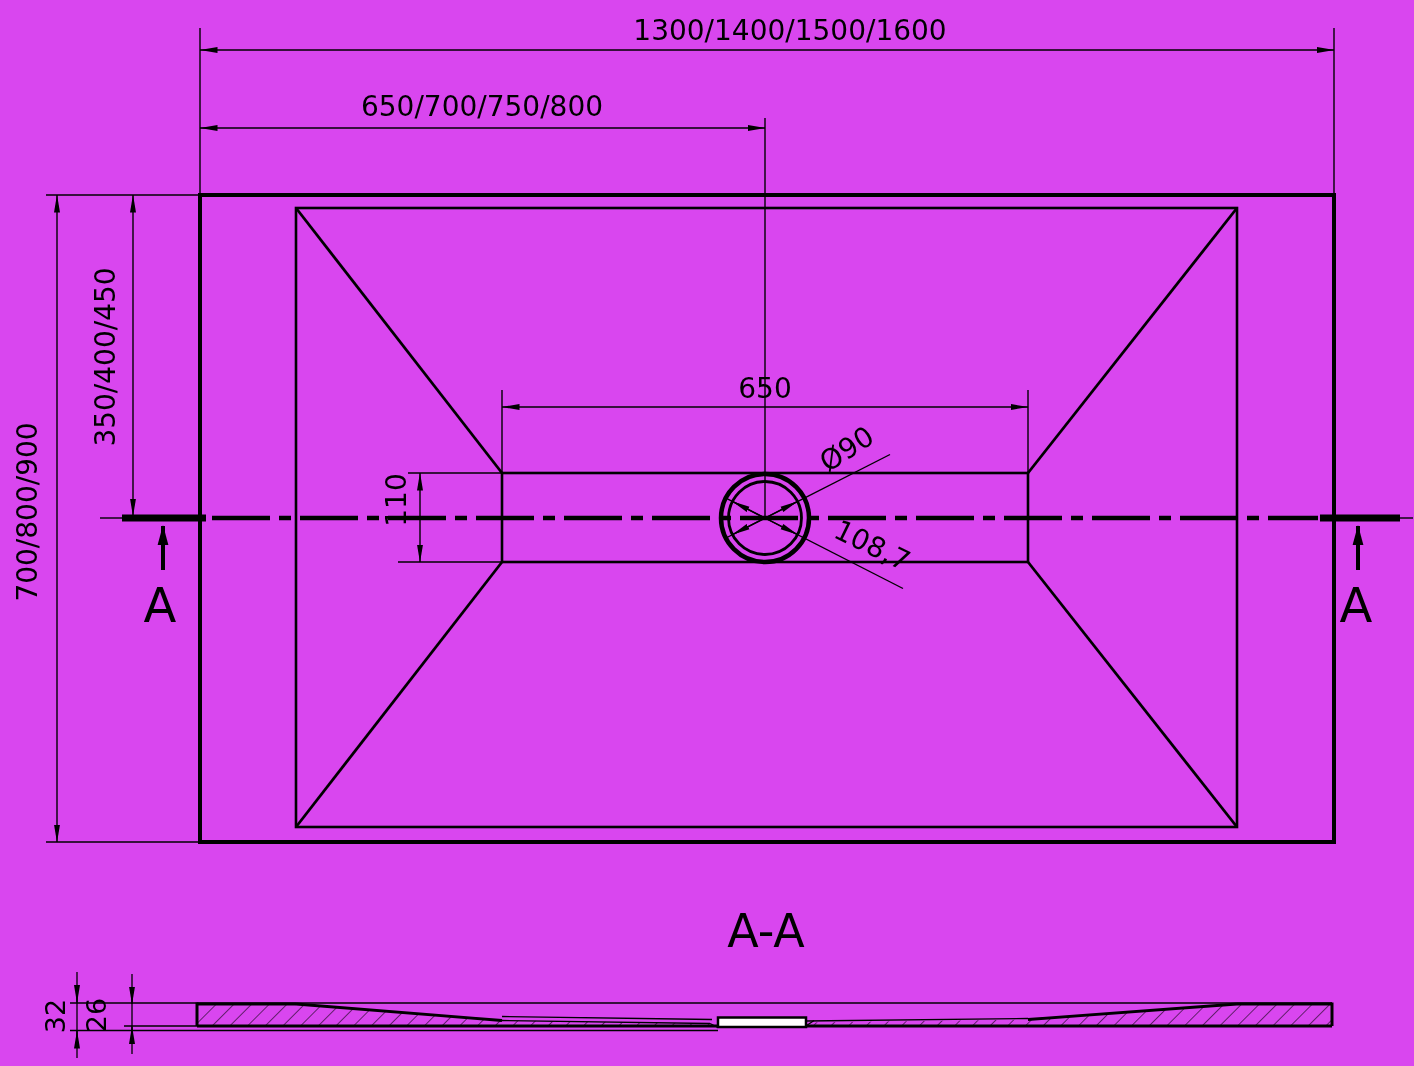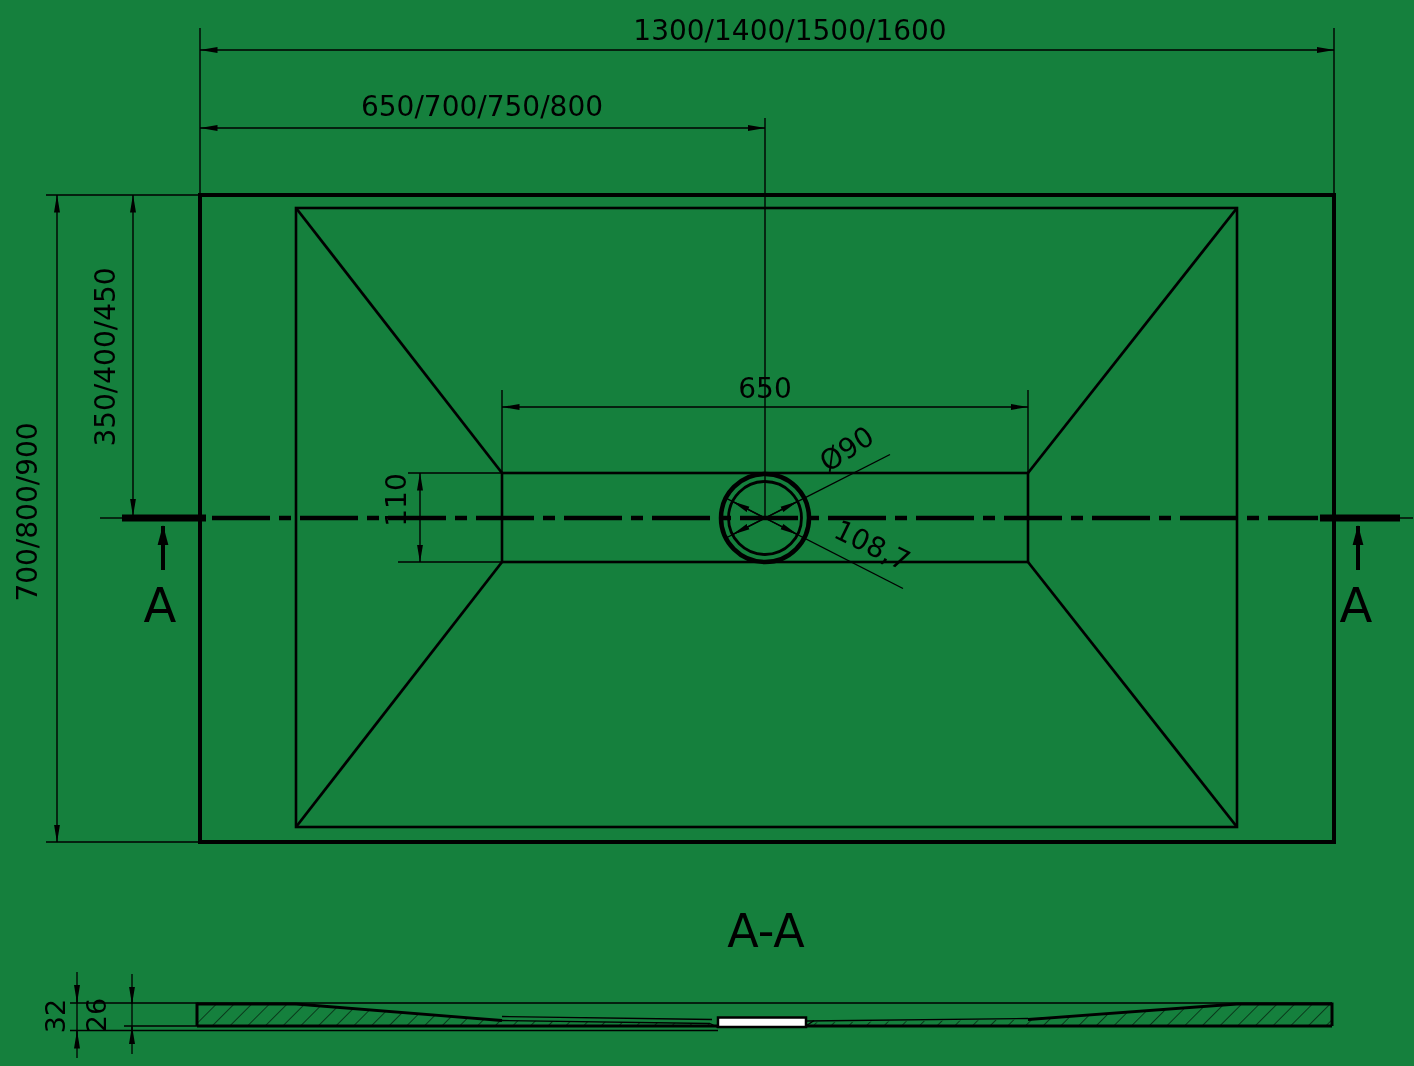--- a/index.html
+++ b/index.html
@@ -1,20 +1,20 @@
 <!DOCTYPE html>
 <html><head>
 <meta charset="utf-8">
 <style>
   html, body { margin: 0; padding: 0; background: #ffffff; }
   .sheet {
     position: relative;
     width: 1414px;
     height: 1066px;
-    background: #15803d;
+    background: #d946ef;
     font-family: "DejaVu Sans", sans-serif;
   }
   svg text {
     fill: #000000;
     font-family: "DejaVu Sans", sans-serif;
   }
   .dim-text  { font-size: 28px; }
   .dim-text-sm { font-size: 27px; }
   .marker-text { font-size: 48px; }
   .title-text  { font-size: 46px; }

